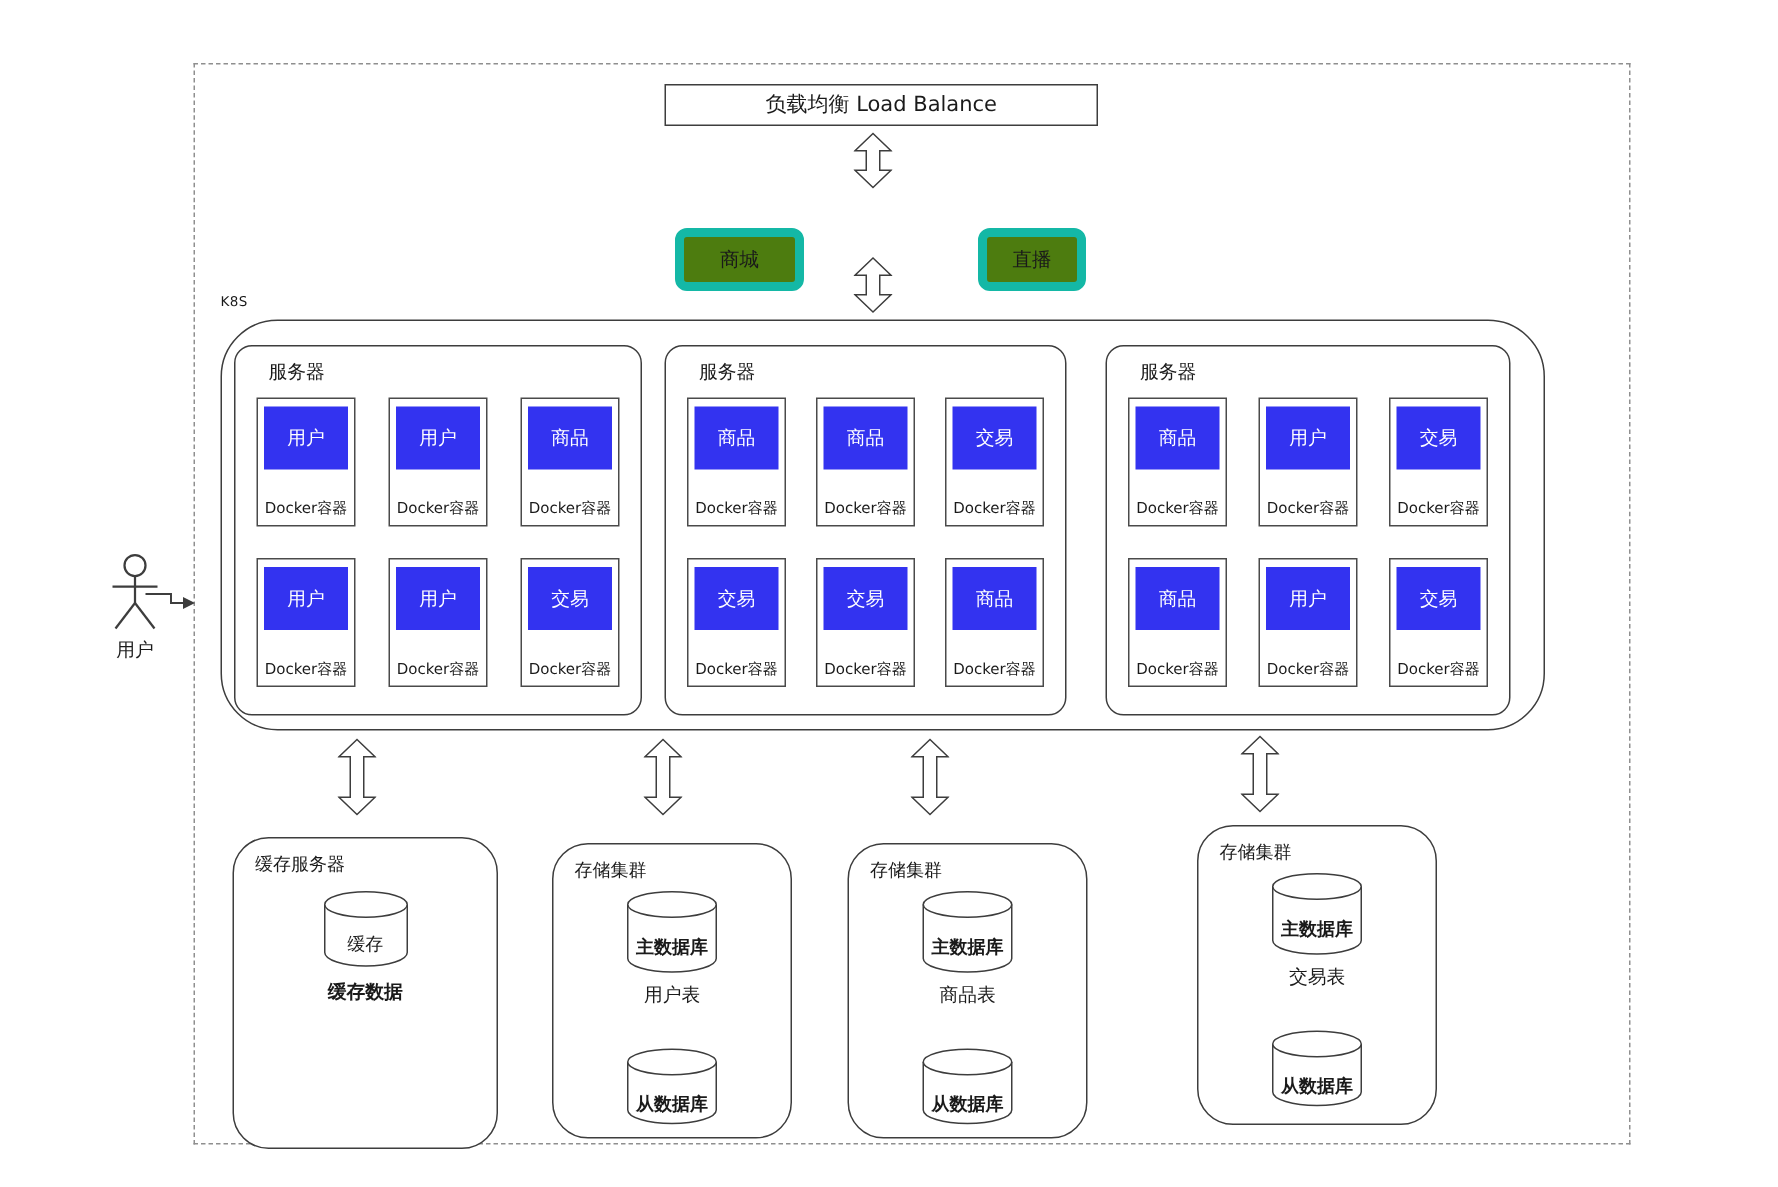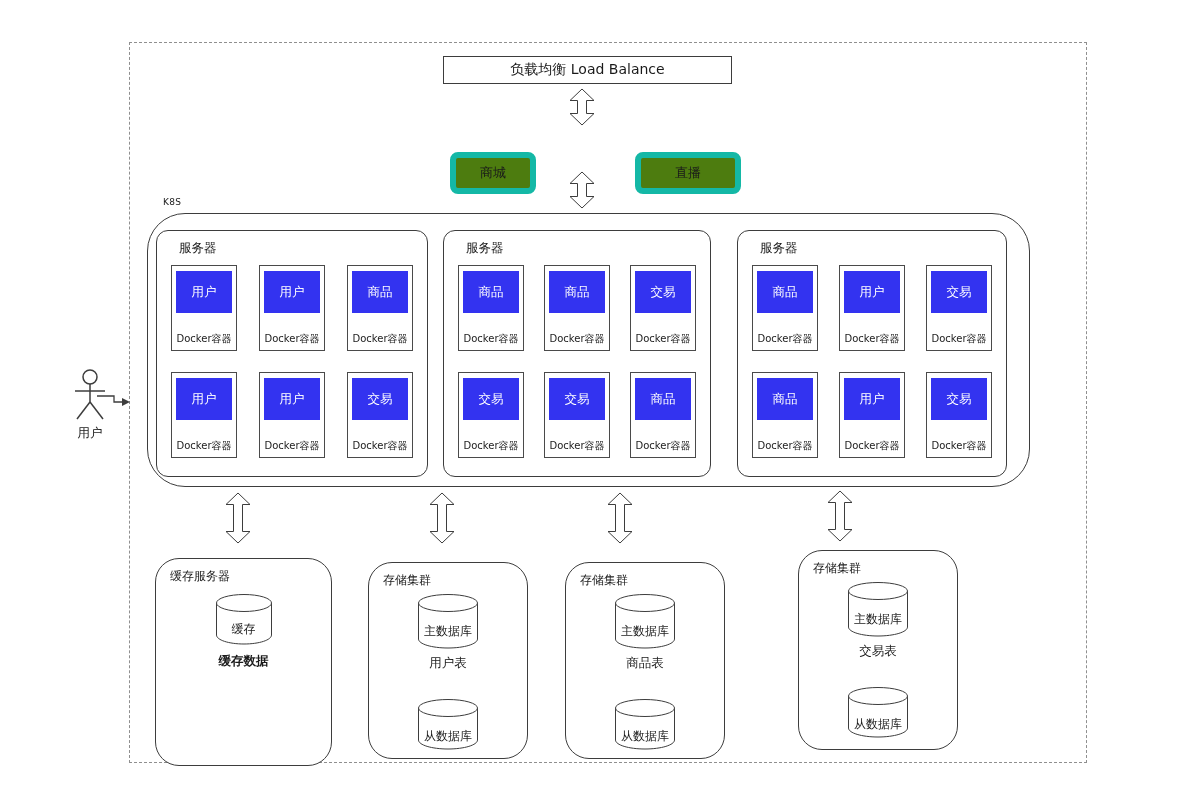--- a/index.html
+++ b/index.html
@@ -36,26 +36,26 @@
     position: absolute;
     top: 128px; height: 42px;
     border: 6px solid #14b8a6;
     border-radius: 8px;
     background: #4d7c0f;
     display: flex; align-items: center; justify-content: center;
     font-size: 13px;
     margin-top: 24px;
   }
   .entry-mall { left: 450px; width: 86px; }
-  .entry-live { left: 635px; width: 106px; align-items: center; }
+  .entry-live { left: 652px; width: 72px; align-items: center; }
   .varrow { position: absolute; }
   
   .k8s-label {
     position: absolute;
-    left: 163px; top: 197px;
+    left: 147px; top: 197px;
     font-size: 9px;
     letter-spacing: .3px;
   }
   .k8s-box {
     position: absolute;
     left: 147px; top: 213px;
     width: 883px; height: 274px;
     border: 1px solid #3d3d3d;
     border-radius: 38px;
     background: #fff;
@@ -123,21 +123,21 @@
     position: absolute; left: 14px; top: 9px;
     font-size: 12px;
   }
   .store-content {
     position: absolute; left: 0; right: 0; top: 0; bottom: 0;
     display: flex; flex-direction: column; align-items: center;
     padding-top: 30px;
   }
   .cache-box .store-content { padding-top: 34px; }
   .cyl { position: relative; }
-  .cyl-lg { width: 62px; height: 56px; }
+  .cyl-lg { width: 62px; height: 56px; font-weight: bold; }
   .cyl-sm { width: 58px; height: 52px; }
   .cyl-label {
     position: absolute; left: 0; right: 0; top: 54%;
     text-align: center;
     font-size: 12px;
     white-space: nowrap;
   }
   .table-cap { margin-top: 6px; font-size: 12.5px; }
   .cache-cap  { margin-top: 8px; font-size: 12.5px; font-weight: bold; }
   .cyl-2 { margin-top: 26px; }

